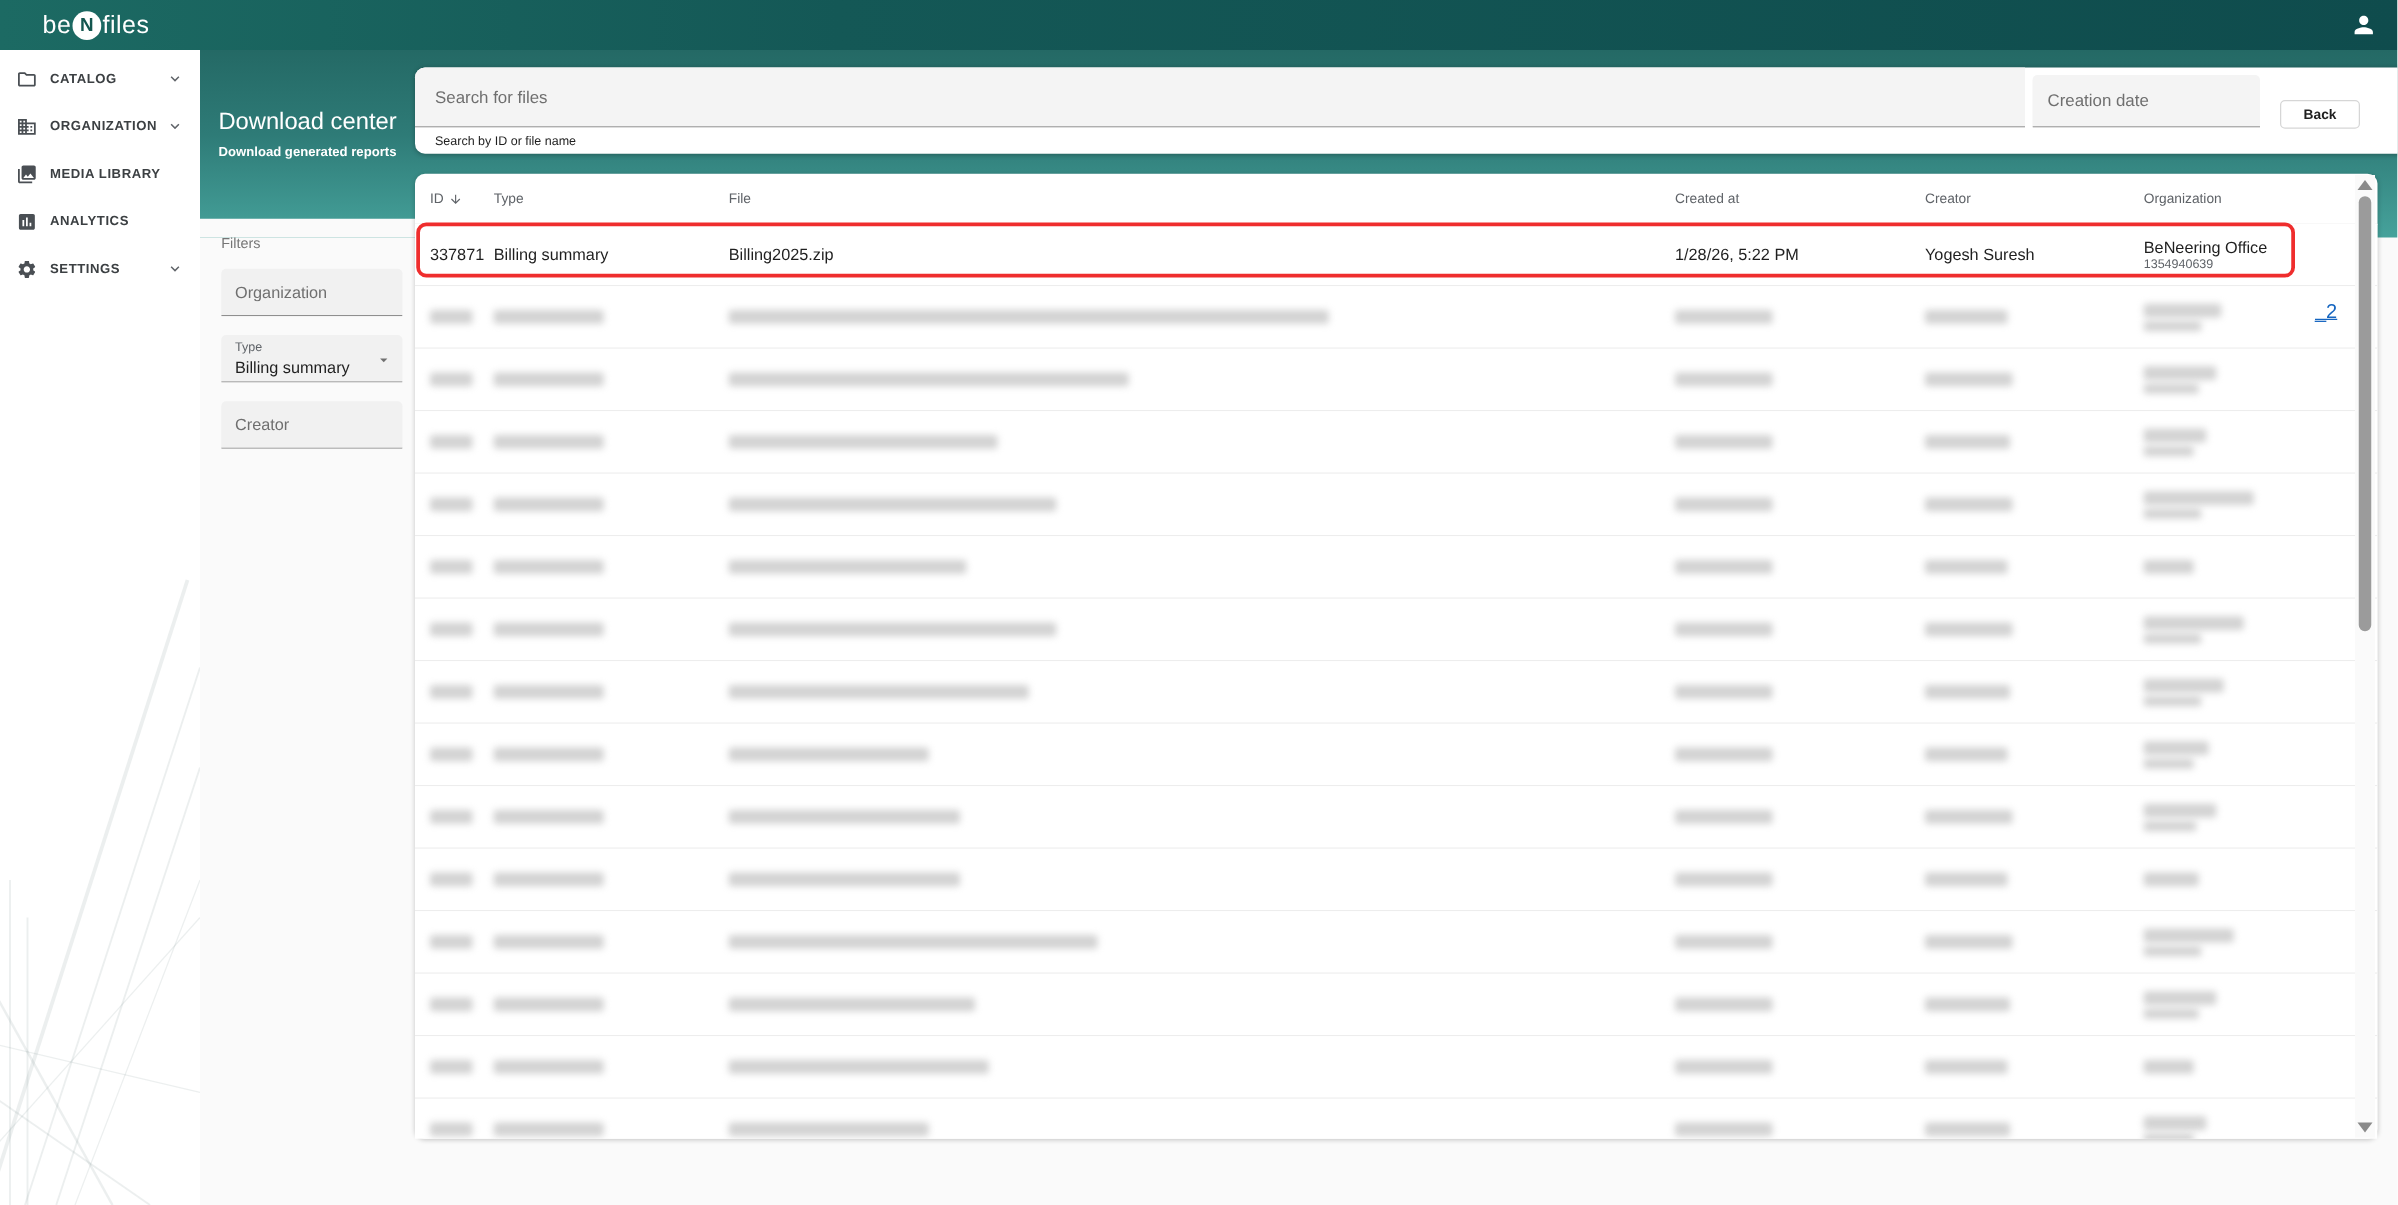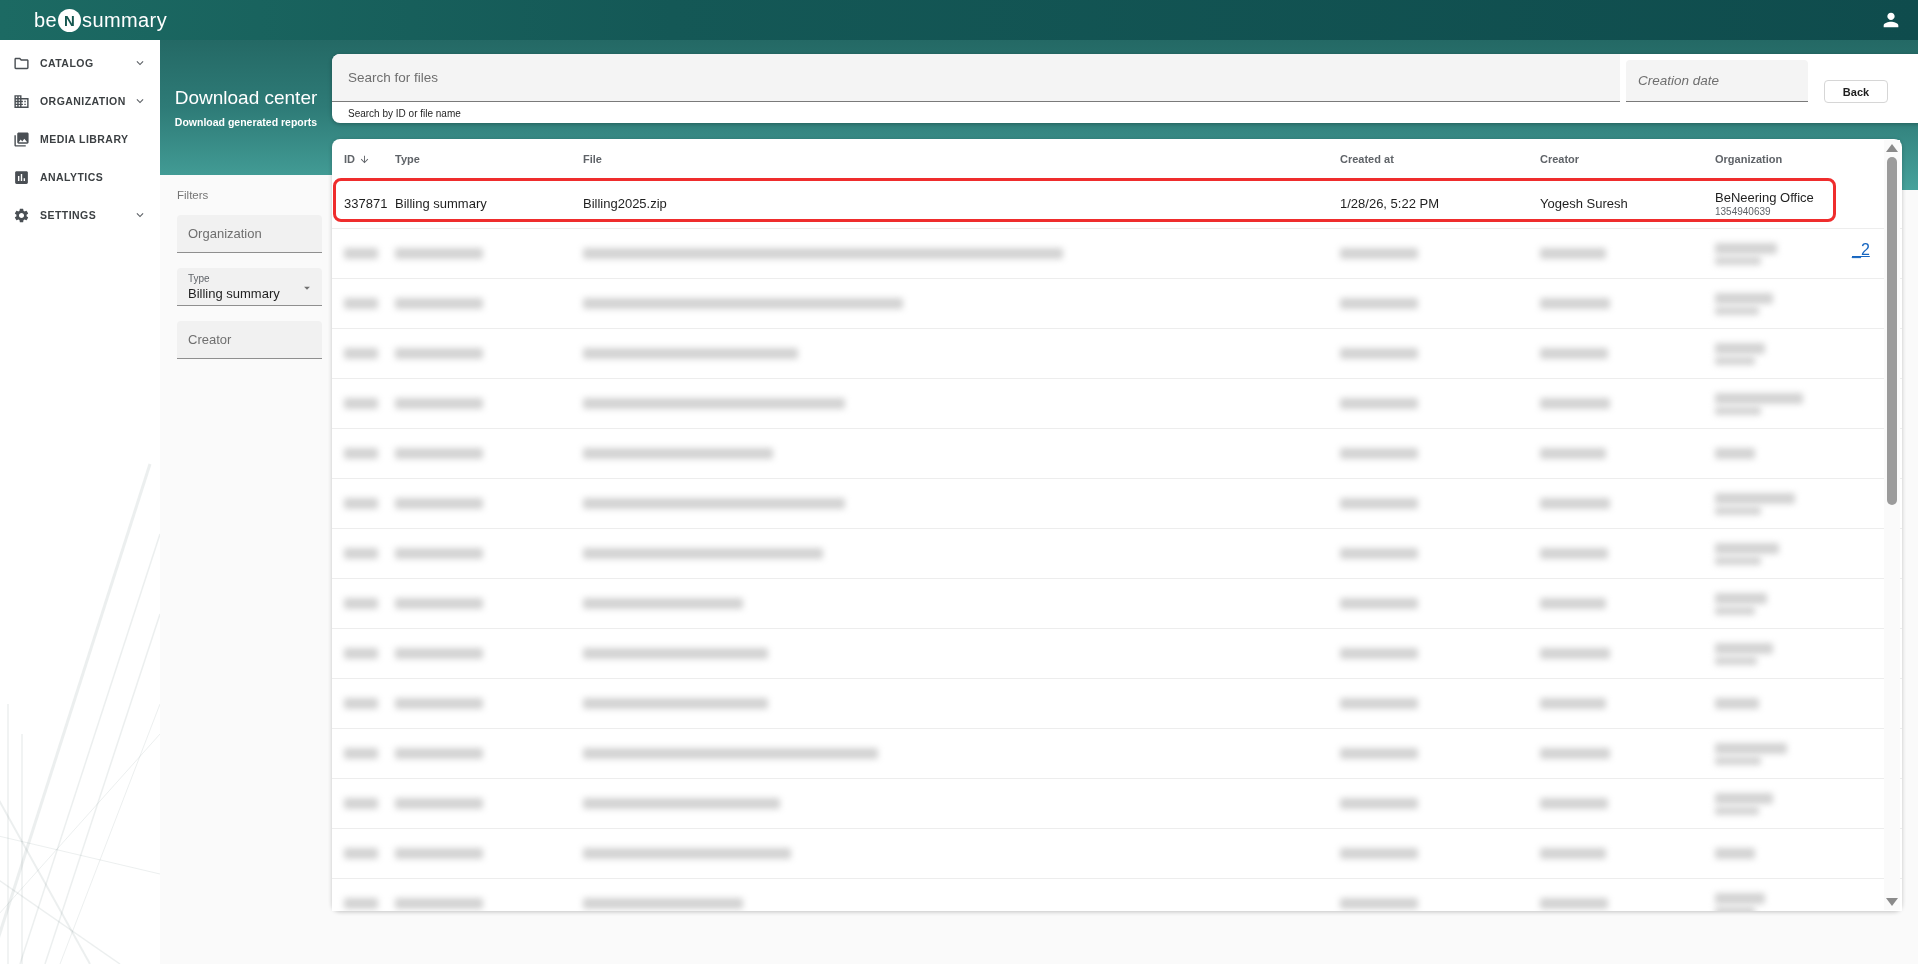--- a/index.html
+++ b/index.html
@@ -54,30 +54,30 @@
     border-radius:8px;box-shadow:0 1px 4px rgba(0,0,0,.28);z-index:5;}
   .search-field{position:absolute;left:0;top:0;width:1288px;height:48px;background:#f4f4f4;
     border-bottom:1px solid #7a7a7a;border-radius:8px 0 0 0;box-sizing:border-box;}
   .search-field input{width:100%;height:100%;background:transparent;border:none;outline:none;
     padding:0 0 0 16px;font-family:inherit;font-size:13.5px;color:#3c4043;box-sizing:border-box;}
   .search-field input::placeholder,.date-field input::placeholder{color:#6f6f6f;opacity:1;}
   .search-hint{position:absolute;left:16px;top:54px;font-size:10px;color:#1f1f1f;}
   .date-field{position:absolute;left:1294px;top:6px;width:182px;height:42px;background:#f4f4f4;
     border-bottom:1px solid #7a7a7a;border-radius:4px 4px 0 0;box-sizing:border-box;}
   .date-field input{width:100%;height:100%;background:transparent;border:none;outline:none;
-    padding:0 0 0 12px;font-family:inherit;font-size:13.5px;color:#8b5cf6;box-sizing:border-box;font-style:italic;}
+    padding:0 0 0 12px;font-family:inherit;font-size:13.5px;color:#8b5cf6;box-sizing:border-box;}
   .back-btn{position:absolute;left:1492px;top:26px;width:64px;height:23px;background:#fff;
     border:1px solid #d6d6d6;border-radius:4px;font-size:11px;font-weight:bold;color:#1f1f1f;
     display:flex;align-items:center;justify-content:center;cursor:pointer;font-family:inherit;}
   
   .table-card{position:absolute;left:172px;top:99px;width:1570px;height:772px;background:#fff;
     border-radius:8px;box-shadow:0 1px 4px rgba(0,0,0,.22);z-index:4;}
   .thead{position:relative;height:40px;border-bottom:1px solid #e3e3e3;}
   .th{position:absolute;top:0;height:40px;display:flex;align-items:center;
-    font-size:11px;font-weight:bold;color:#5f6368;cursor:pointer;}
+    font-size:11px;font-weight:normal;color:#5f6368;cursor:pointer;}
   .th .sort-arrow{margin-left:4px;display:flex;}
   .th .sort-arrow svg{width:11px;height:11px;fill:#5f6368;}
   .tbody{position:absolute;left:0;top:40px;right:0;bottom:0;overflow:hidden;}
   .trow{position:relative;height:49px;border-bottom:1px solid #ededed;background:#fff;}
   .td{position:absolute;top:0;height:49px;display:flex;align-items:center;font-size:13px;color:#1f1f1f;}
   .td.org{flex-direction:column;align-items:flex-start;justify-content:center;}
   .org-id{font-size:10px;color:#5f6368;margin-top:1px;}
   .blur-bar{height:11px;background:#a6a6a6;opacity:.5;border-radius:2px;filter:blur(3px);}
   .highlight-box{position:absolute;left:1px;top:39px;width:1503px;height:44px;border:3px solid #ef2d2d;
     border-radius:8px;box-sizing:border-box;pointer-events:none;z-index:6;}
@@ -105,21 +105,21 @@
   .pg-btn.prev svg{fill:#c7c7c7;}
   .pg-btn.next svg{fill:#5f6368;}
 </style>
 </head>
 <body>
 
 <div class="topbar">
   <div class="logo">
     <span>be</span>
       <span class="mark">N</span>
-      <span>summary</span>
+      <span>files</span>
   </div>
   <div class="user-btn">
     <span>
       <svg viewBox="0 0 24 24">
           <path d="M12 12c2.21 0 4-1.79 4-4s-1.79-4-4-4-4 1.79-4 4 1.79 4 4 4zm0 2c-2.67 0-8 1.34-8 4v2h16v-2c0-2.66-5.33-4-8-4z"></path>
         </svg>
     </span>
   </div>
 </div>
 

